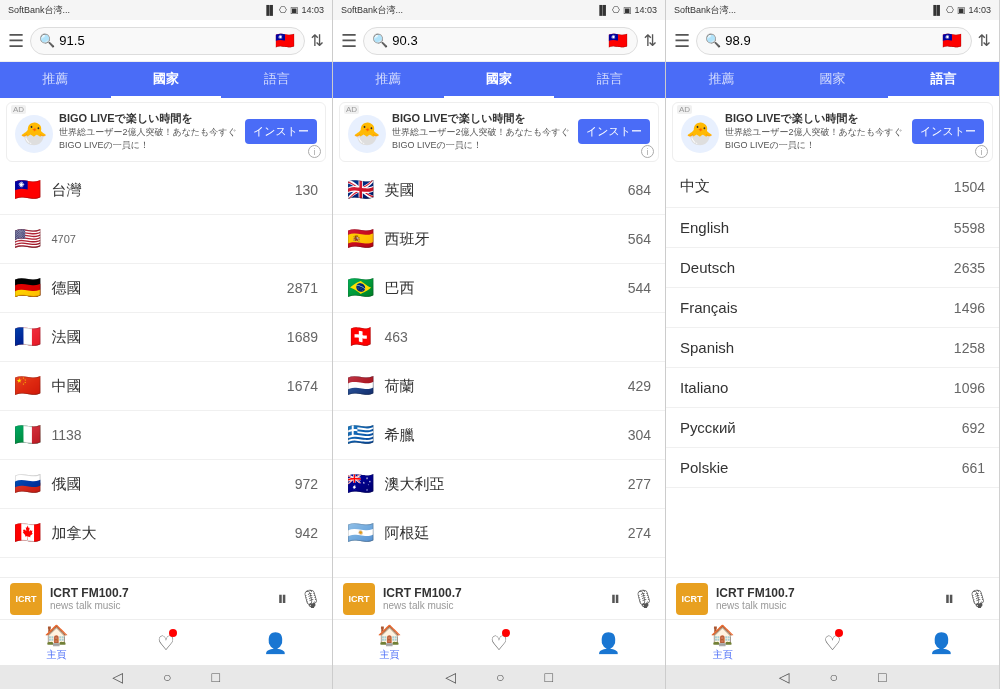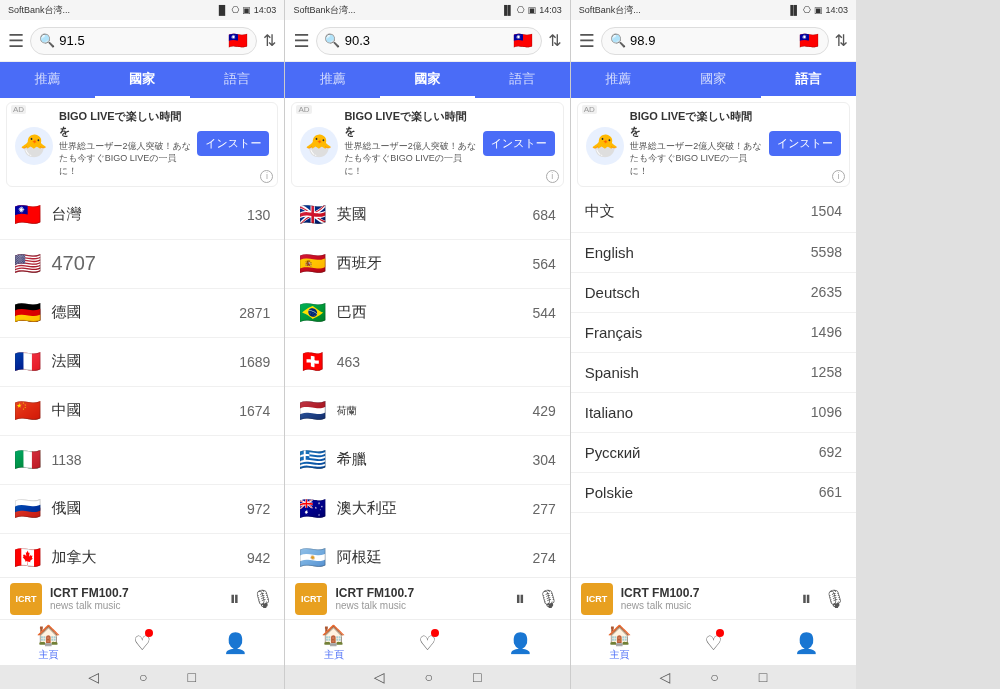--- a/index.html
+++ b/index.html
@@ -16,21 +16,21 @@
     .panel-wrapper {
       display: flex;
       flex-direction: column;
       height: 689px;
       width: 333px;
     }
   </style>
 </head>
 <body>
 
-<div id="app" style="display:flex; width:856px; height:689px; background:#d0d0d0;">
+<div id="app" style="display:flex; width:1000px; height:689px; background:#d0d0d0;">
     <div class="panel-wrapper" style="width: 333px; height: 689px; background: rgb(255, 255, 255); display: flex; flex-direction: column; overflow: hidden; border-right: 1px solid rgb(204, 204, 204); position: relative;">
       <div style="background: rgb(245, 245, 245); height: 20px; display: flex; align-items: center; justify-content: space-between; padding: 0px 8px; font-size: 9px; color: rgb(51, 51, 51); flex-shrink: 0;">
         <span style="font-size:9px">SoftBank台湾...</span>
   <span style="display:flex;gap:3px;align-items:center;font-size:9px">
     <span>▐▌</span>
     <span>⎔</span>
     <span>▣</span>
     <span>14:03</span>
   </span>
       </div>
@@ -59,21 +59,21 @@
     <span style="position:absolute;bottom:3px;right:4px;width:13px;height:13px;border-radius:50%;border:1px solid #aaa;display:flex;align-items:center;justify-content:center;font-size:9px;color:#aaa;">i</span>
   </div>
       <div style="flex: 1 1 0%; overflow: hidden auto;">
         <div style="display: flex; align-items: center; padding: 11px 14px; border-bottom: 1px solid rgb(240, 240, 240); cursor: pointer;">
       <span style="font-size:22px;margin-right:10px;flex-shrink:0;">🇹🇼</span>
       <span style="flex:1;font-size:15px;color:#333;">台灣</span>
       <span style="font-size:14px;color:#666;">130</span>
     </div>
         <div style="display: flex; align-items: center; padding: 11px 14px; border-bottom: 1px solid rgb(240, 240, 240); cursor: pointer;">
       <span style="font-size:22px;margin-right:10px;flex-shrink:0;">🇺🇸</span>
-      <span style="font-size:20px;color:#666;">4707</span>
+      <span style="font-size:11px;color:#666;">4707</span>
     </div>
         <div style="display: flex; align-items: center; padding: 11px 14px; border-bottom: 1px solid rgb(240, 240, 240); cursor: pointer;">
       <span style="font-size:22px;margin-right:10px;flex-shrink:0;">🇩🇪</span>
       <span style="flex:1;font-size:15px;color:#333;">德國</span>
       <span style="font-size:14px;color:#666;">2871</span>
     </div>
         <div style="display: flex; align-items: center; padding: 11px 14px; border-bottom: 1px solid rgb(240, 240, 240); cursor: pointer;">
       <span style="font-size:22px;margin-right:10px;flex-shrink:0;">🇫🇷</span>
       <span style="flex:1;font-size:15px;color:#333;">法國</span>
       <span style="font-size:14px;color:#666;">1689</span>
@@ -187,21 +187,21 @@
       <span style="font-size:22px;margin-right:10px;flex-shrink:0;">🇧🇷</span>
       <span style="flex:1;font-size:15px;color:#333;">巴西</span>
       <span style="font-size:14px;color:#666;">544</span>
     </div>
         <div style="display: flex; align-items: center; padding: 11px 14px; border-bottom: 1px solid rgb(240, 240, 240); cursor: pointer;">
       <span style="font-size:22px;margin-right:10px;flex-shrink:0;">🇨🇭</span>
       <span style="font-size:14px;color:#666;">463</span>
     </div>
         <div style="display: flex; align-items: center; padding: 11px 14px; border-bottom: 1px solid rgb(240, 240, 240); cursor: pointer;">
       <span style="font-size:22px;margin-right:10px;flex-shrink:0;">🇳🇱</span>
-      <span style="flex:1;font-size:10px;color:#333;">荷蘭</span>
+      <span style="flex:1;font-size:15px;color:#333;">荷蘭</span>
       <span style="font-size:14px;color:#666;">429</span>
     </div>
         <div style="display: flex; align-items: center; padding: 11px 14px; border-bottom: 1px solid rgb(240, 240, 240); cursor: pointer;">
       <span style="font-size:22px;margin-right:10px;flex-shrink:0;">🇬🇷</span>
       <span style="flex:1;font-size:15px;color:#333;">希臘</span>
       <span style="font-size:14px;color:#666;">304</span>
     </div>
         <div style="display: flex; align-items: center; padding: 11px 14px; border-bottom: 1px solid rgb(240, 240, 240); cursor: pointer;">
       <span style="font-size:22px;margin-right:10px;flex-shrink:0;">🇦🇺</span>
       <span style="flex:1;font-size:15px;color:#333;font-family:Liberation Serif, serif;">澳大利亞</span>

